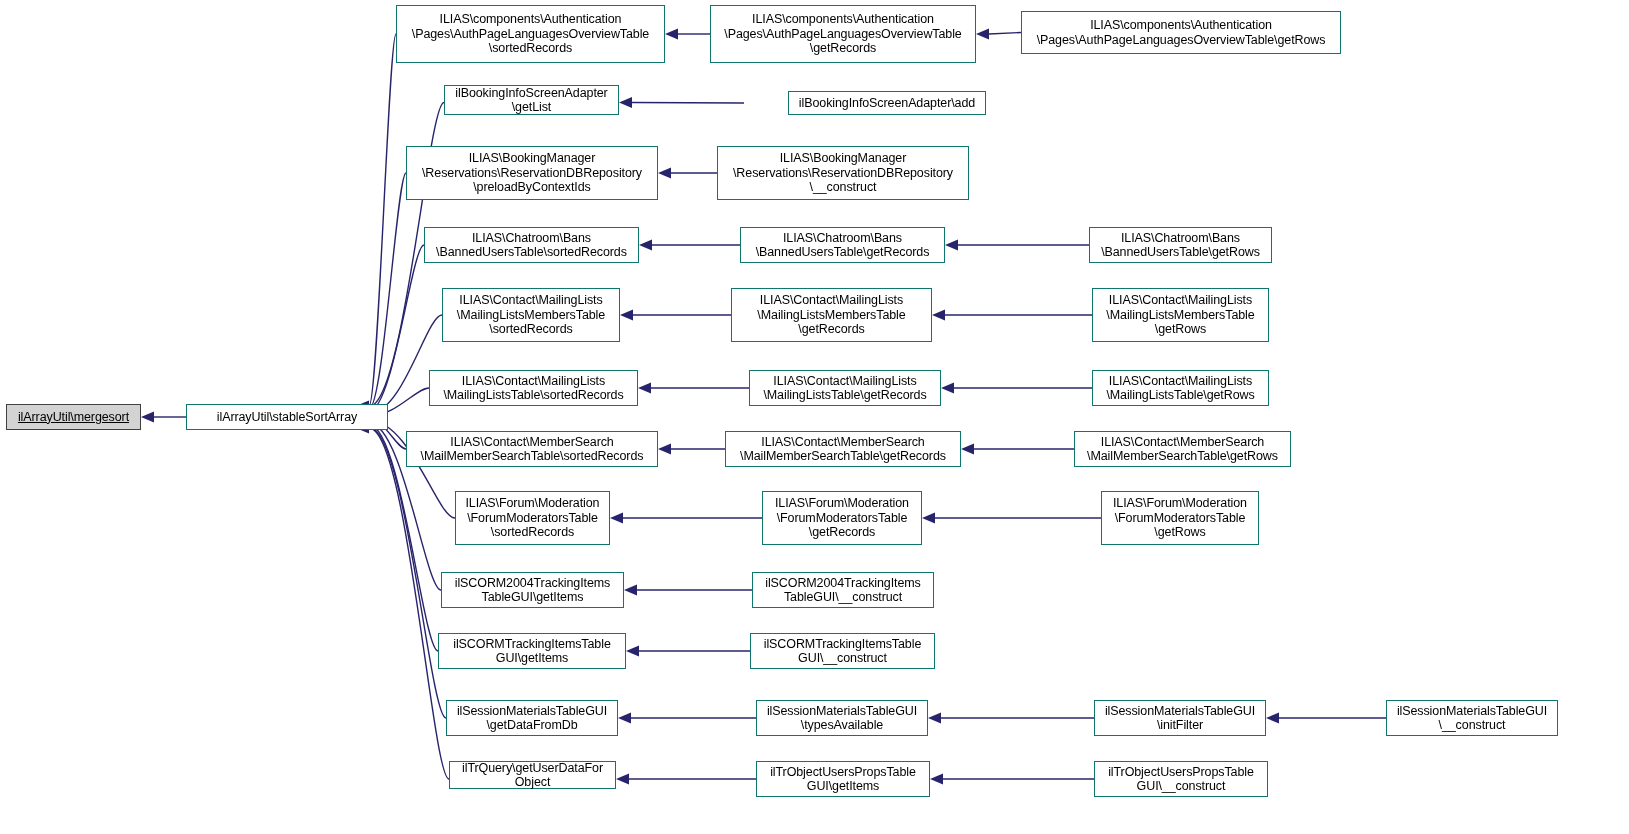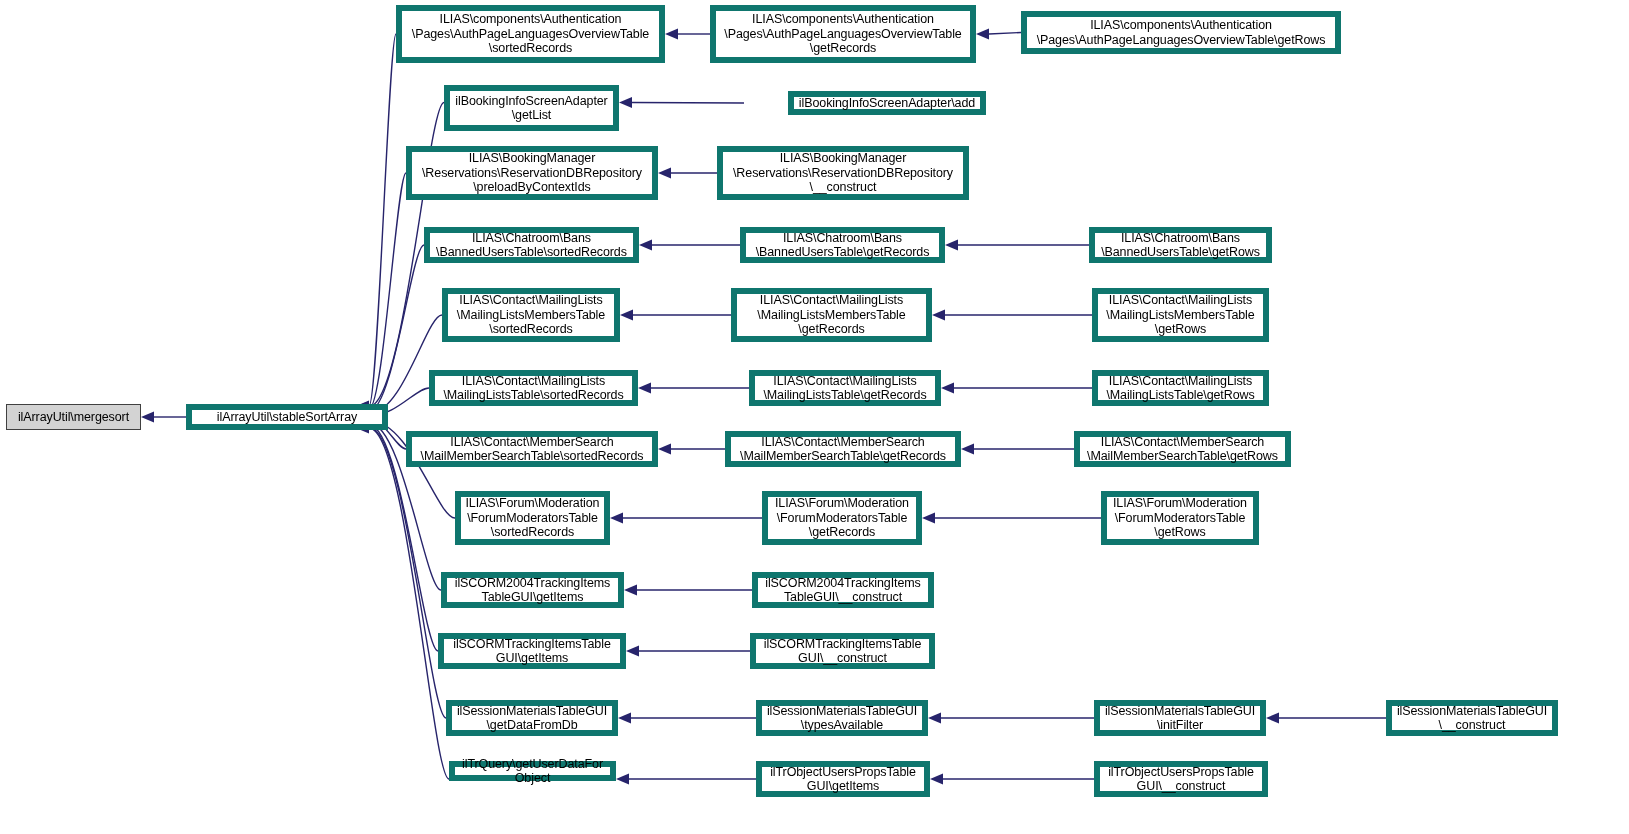--- a/index.html
+++ b/index.html
@@ -18,38 +18,39 @@
   #graph-svg {
     position: absolute;
     left: 0;
     top: 0;
     width: 1629px;
     height: 834px;
   }
   .node-box {
     position: absolute;
     box-sizing: border-box;
-    border: 6px solid #0f766e;
+    border: 1px solid #0f766e;
     background: #ffffff;
     display: flex;
     align-items: center;
     justify-content: center;
     text-align: center;
     color: #000000;
     font-family: "Liberation Sans", sans-serif;
     font-size: 12.5px;
     line-height: 14.5px;
     letter-spacing: -0.1px;
     white-space: pre-line;
     padding: 0 3px;
     z-index: 3;
   }
   .node-box.root {
     background: #d3d3d3;
     border: 1px solid #404040;
+    text-decoration: underline;
   }
   .edge-line {
     stroke: #27246b;
     stroke-width: 1.4px;
     fill: none;
   }
   .edge-head {
     fill: #27246b;
     stroke: none;
   }
@@ -132,21 +133,21 @@
       <div class="node-box root" style="left: 6px; top: 404px; width: 135px; height: 26px;">ilArrayUtil\mergesort</div>
       <div class="node-box" style="left: 186px; top: 404px; width: 202px; height: 26px;">ilArrayUtil\stableSortArray</div>
       <div class="node-box" style="left: 396px; top: 5px; width: 269px; height: 58px;">ILIAS\components\Authentication
 \Pages\AuthPageLanguagesOverviewTable
 \sortedRecords</div>
       <div class="node-box" style="left: 710px; top: 5px; width: 266px; height: 58px;">ILIAS\components\Authentication
 \Pages\AuthPageLanguagesOverviewTable
 \getRecords</div>
       <div class="node-box" style="left: 1021px; top: 11px; width: 320px; height: 43px;">ILIAS\components\Authentication
 \Pages\AuthPageLanguagesOverviewTable\getRows</div>
-      <div class="node-box" style="left: 444px; top: 85px; width: 175px; height: 46px;">ilBookingInfoScreenAdapter
+      <div class="node-box" style="left: 444px; top: 85px; width: 175px; height: 30px;">ilBookingInfoScreenAdapter
 \getList</div>
       <div class="node-box" style="left: 744px; top: 91px; width: 198px; height: 24px; margin-left: 44px;">ilBookingInfoScreenAdapter\add</div>
       <div class="node-box" style="left: 406px; top: 146px; width: 252px; height: 54px;">ILIAS\BookingManager
 \Reservations\ReservationDBRepository
 \preloadByContextIds</div>
       <div class="node-box" style="left: 717px; top: 146px; width: 252px; height: 54px;">ILIAS\BookingManager
 \Reservations\ReservationDBRepository
 \__construct</div>
       <div class="node-box" style="left: 424px; top: 227px; width: 215px; height: 36px;">ILIAS\Chatroom\Bans
 \BannedUsersTable\sortedRecords</div>
@@ -193,20 +194,20 @@
       <div class="node-box" style="left: 750px; top: 633px; width: 185px; height: 36px;">ilSCORMTrackingItemsTable
 GUI\__construct</div>
       <div class="node-box" style="left: 446px; top: 700px; width: 172px; height: 36px;">ilSessionMaterialsTableGUI
 \getDataFromDb</div>
       <div class="node-box" style="left: 756px; top: 700px; width: 172px; height: 36px;">ilSessionMaterialsTableGUI
 \typesAvailable</div>
       <div class="node-box" style="left: 1094px; top: 700px; width: 172px; height: 36px;">ilSessionMaterialsTableGUI
 \initFilter</div>
       <div class="node-box" style="left: 1386px; top: 700px; width: 172px; height: 36px;">ilSessionMaterialsTableGUI
 \__construct</div>
-      <div class="node-box" style="left: 449px; top: 761px; width: 167px; height: 20px;">ilTrQuery\getUserDataFor
+      <div class="node-box" style="left: 449px; top: 761px; width: 167px; height: 28px;">ilTrQuery\getUserDataFor
 Object</div>
       <div class="node-box" style="left: 756px; top: 761px; width: 174px; height: 36px;">ilTrObjectUsersPropsTable
 GUI\getItems</div>
       <div class="node-box" style="left: 1094px; top: 761px; width: 174px; height: 36px;">ilTrObjectUsersPropsTable
 GUI\__construct</div>
     </div>
 </div>
 
 </body></html>

